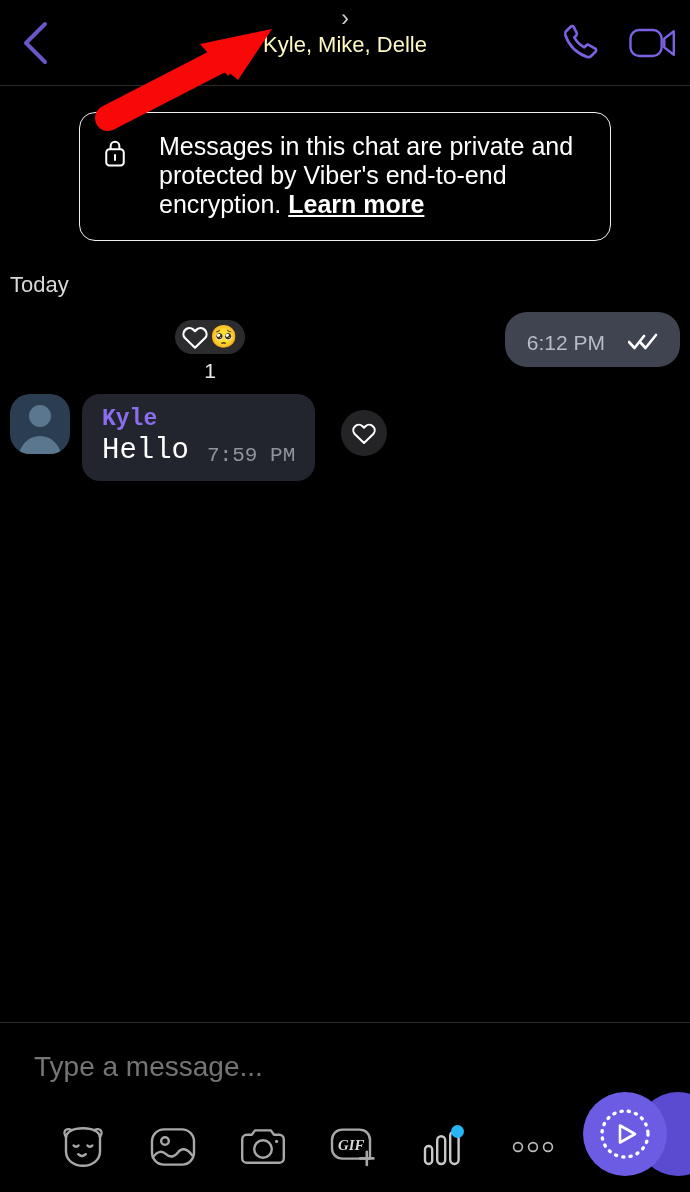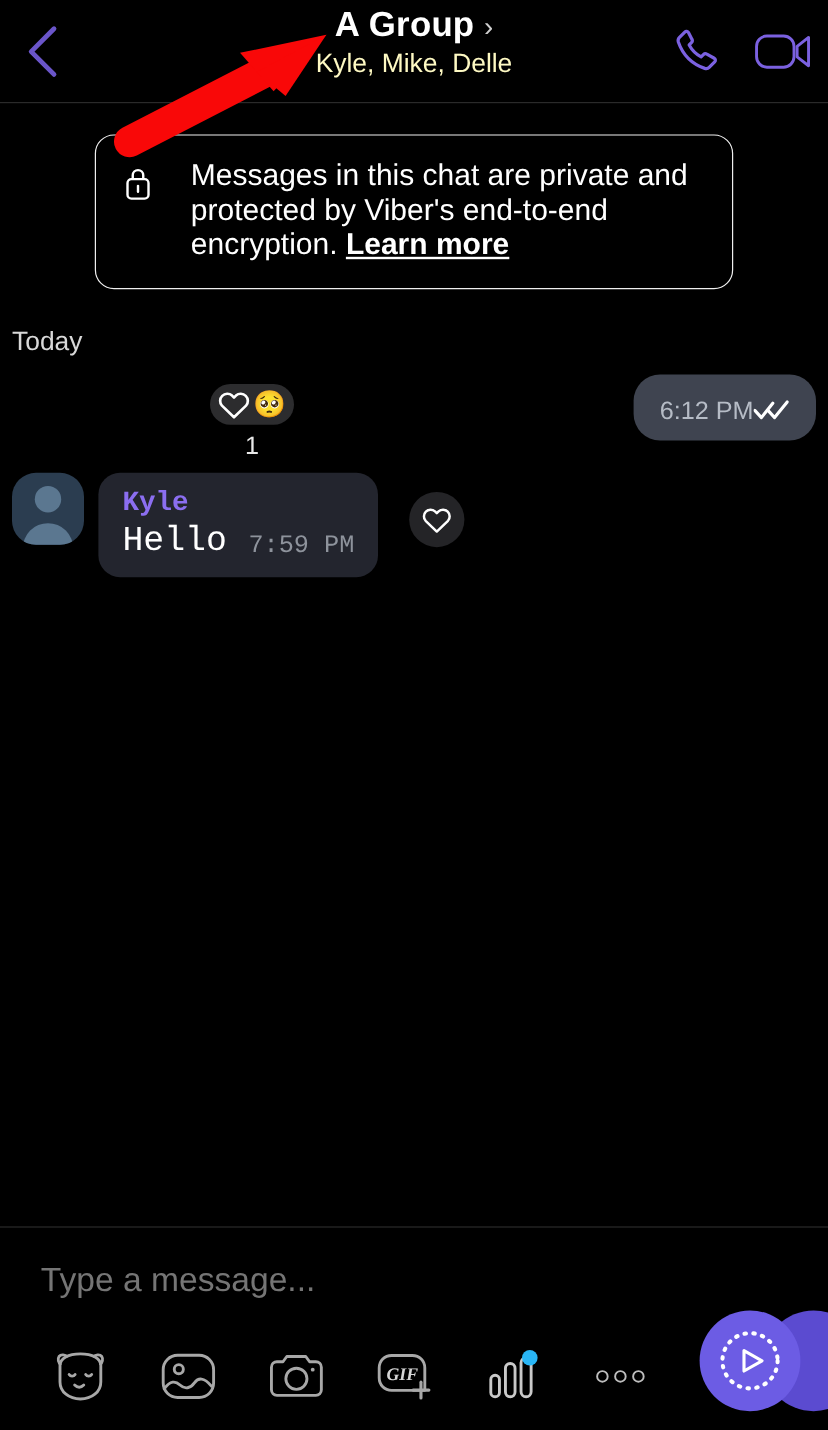--- a/index.html
+++ b/index.html
@@ -174,21 +174,21 @@
   .bubble-out .msg-text {
     font-size: 30px;
     line-height: 34px;
     color: #fff;
     white-space: nowrap;
   }
   .meta-out {
     display: flex;
     align-items: center;
     justify-content: flex-end;
-    gap: 0;
+    gap: 23px;
     margin-top: 3px;
   }
   .meta-time {
     font-size: 21px;
     color: #b6bcc6;
   }
 
   
   .row-in {
     display: flex;
@@ -280,21 +280,21 @@
     padding-left: 34px;
     line-height: 34px;
     background: transparent;
     border: none;
     outline: none;
     width: 520px;
     font-family: "Liberation Sans", sans-serif;
   }
   .tool-row {
     position: absolute;
-    left: 0;
+    left: 16px;
     bottom: 14px;
     display: flex;
     align-items: center;
     gap: 0;
     padding-left: 22px;
   }
   .tool-btn {
     width: 90px;
     height: 62px;
     display: flex;
@@ -350,21 +350,20 @@
 
   <div class="header">
     <div class="back-btn">
       <svg width="30" height="46" viewBox="0 0 30 46">
         <polyline points="24,4 5,23 24,42" fill="none" stroke="#6a55c9" stroke-width="4" stroke-linecap="round" stroke-linejoin="round"></polyline>
       </svg>
     </div>
 
     <div class="title-block">
       <div class="title-row">
-        <span class="chat-title">A Group</span>
         <span class="title-chevron">›</span>
       </div>
       <div class="chat-subtitle">Kyle, Mike, Delle</div>
     </div>
 
     <div class="header-actions">
       <div class="hdr-icon">
         <svg width="46" height="46" viewBox="0 0 24 24">
           <path d="M6.6 3.5 4.2 5.9c-.5.5-.6 1.2-.4 1.9 1.9 5.5 6 9.6 11.5 11.5.7.2 1.4.1 1.9-.4l2.4-2.4c.5-.5.4-1.3-.2-1.6l-3.2-1.8c-.5-.3-1.1-.2-1.5.2l-1 1c-2.2-1.2-4-3-5.2-5.2l1-1c.4-.4.5-1 .2-1.5L8.2 3.7c-.3-.6-1.1-.7-1.6-.2z" fill="none" stroke="#7b61e0" stroke-width="1.4" stroke-linejoin="round"></path>
         </svg>

